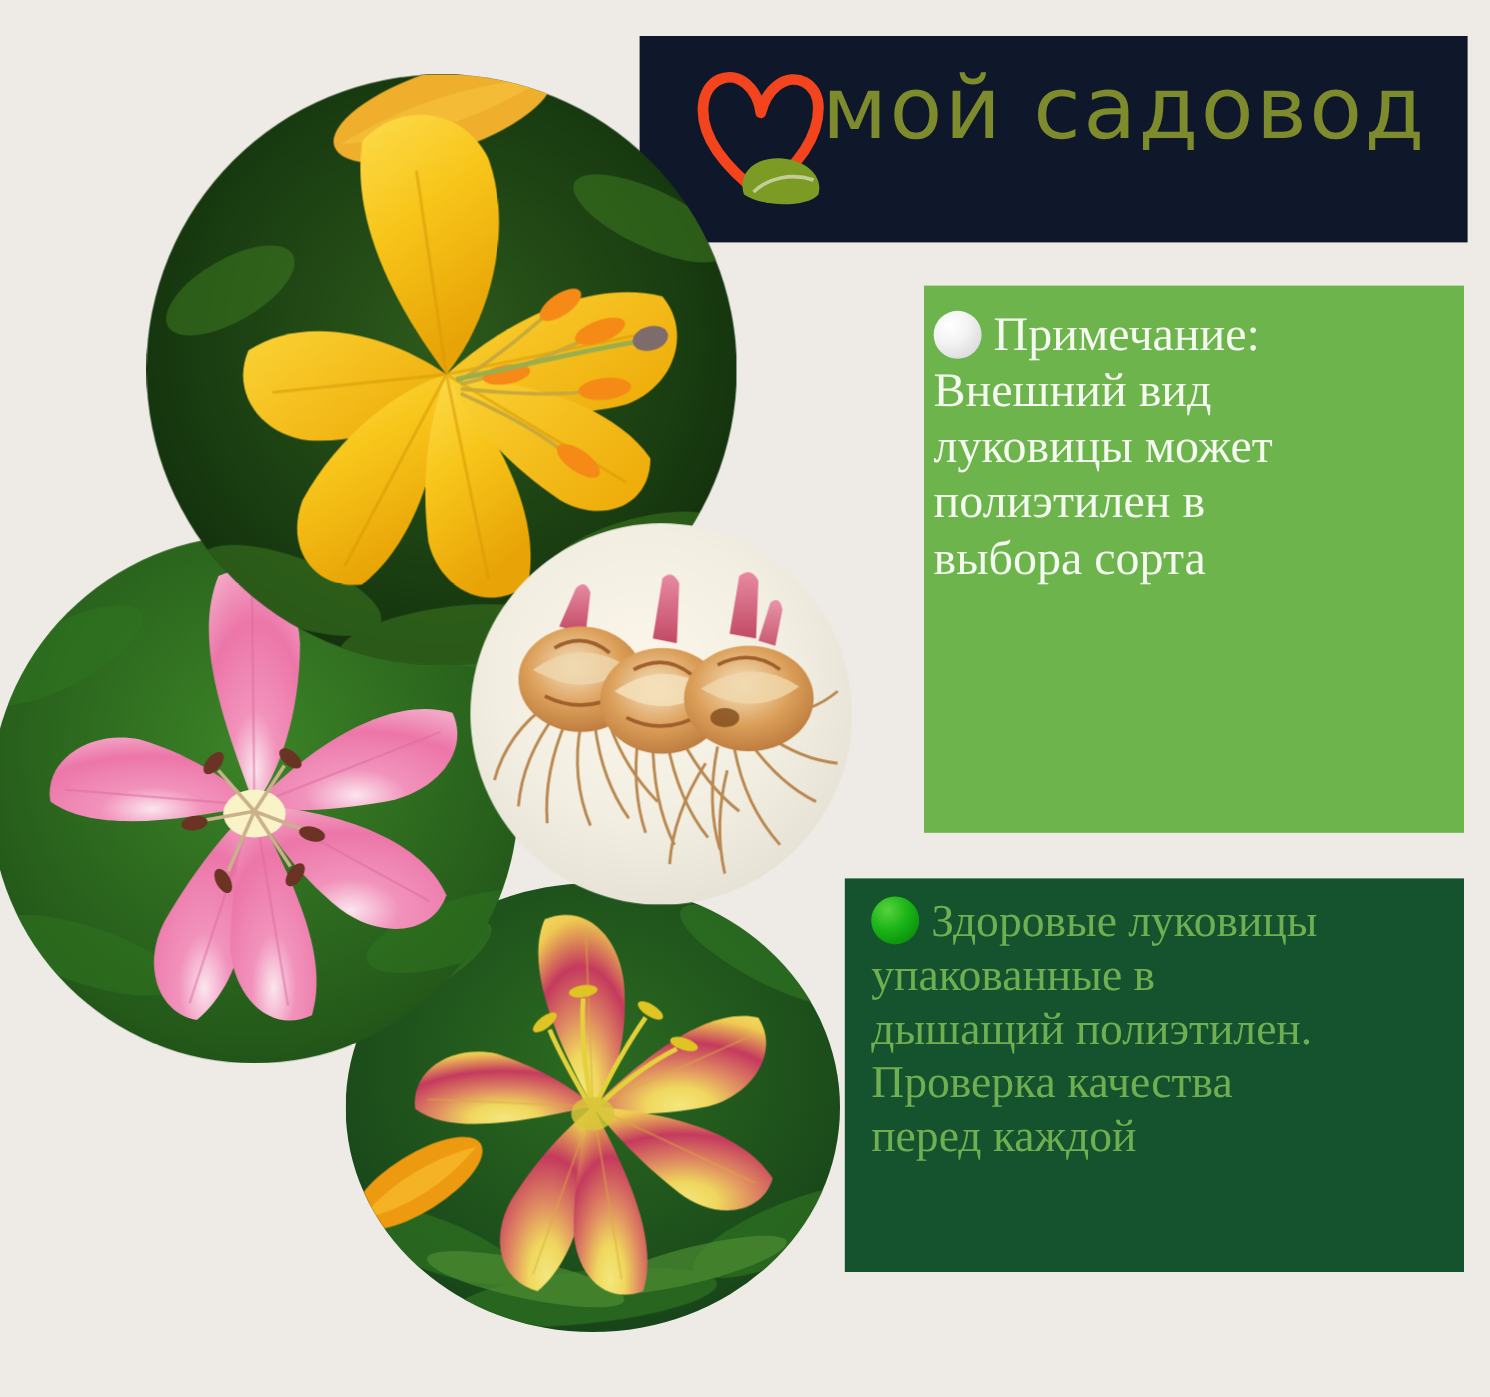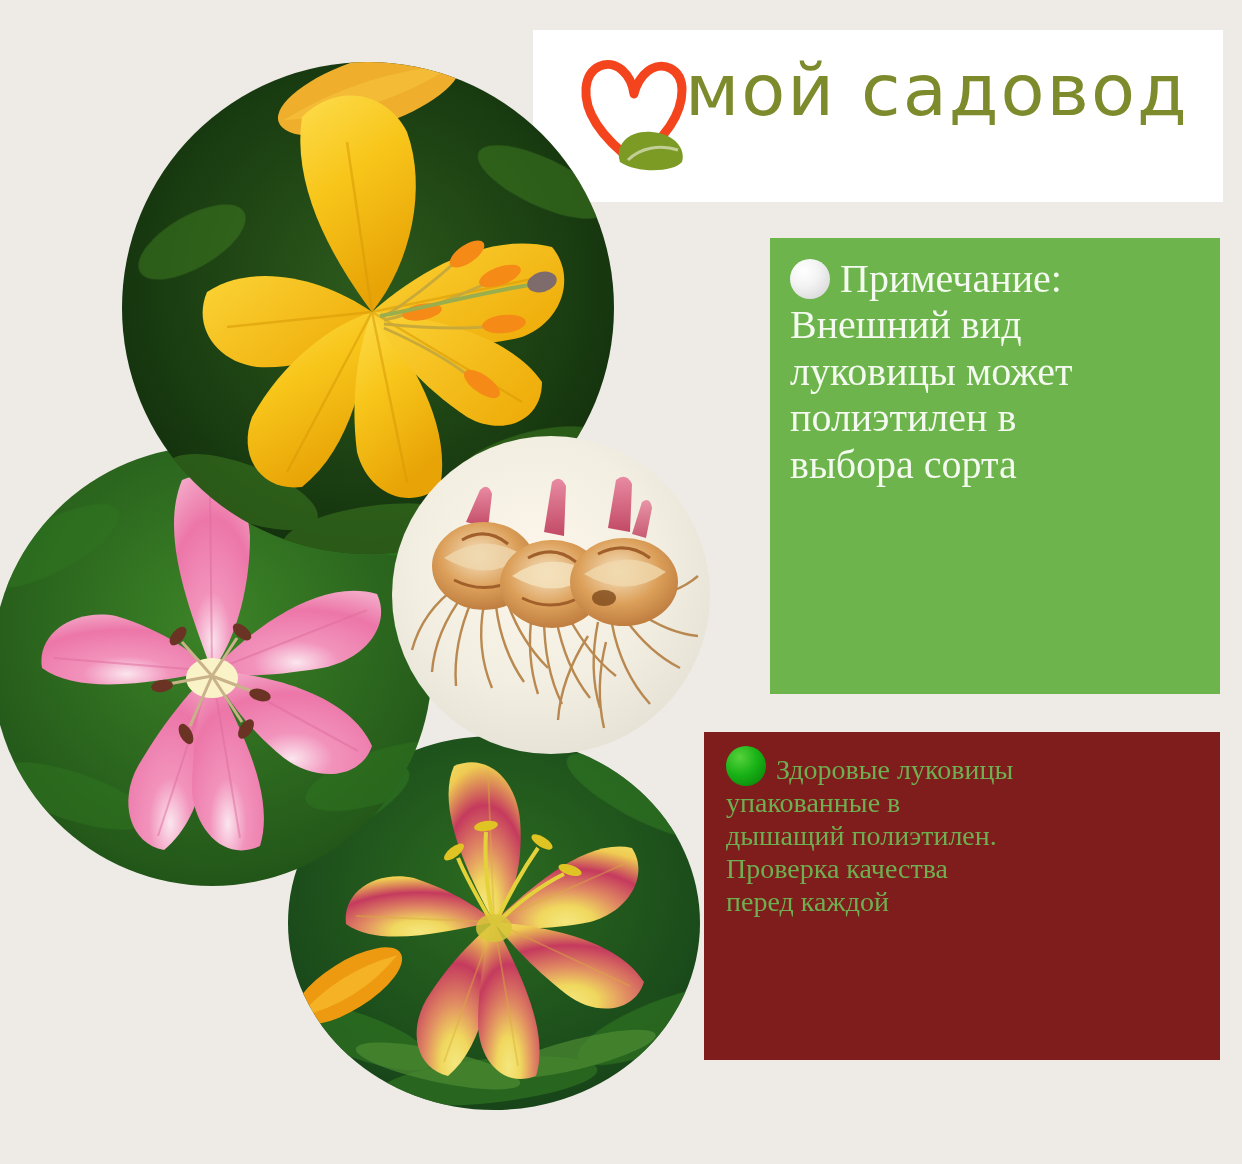--- a/index.html
+++ b/index.html
@@ -8,21 +8,21 @@
     background:#EEEBE6;
     font-family:"Liberation Serif", serif;
     overflow:hidden;
     position:relative;
   }
   .stage{position:absolute;inset:0;}
 
   
   .logo-panel{
     position:absolute;left:533px;top:30px;width:690px;height:172px;
-    background:#ffffff;
+    background:#0f172a;
     display:flex;align-items:center;
   }
   .logo-mark{
     position:absolute;left:45px;top:14px;width:112px;height:130px;
   }
   .logo-text{
     position:absolute;left:152px;top:18px;
     font-family:"DejaVu Sans", sans-serif;
     font-size:72px;letter-spacing:2px;
     color:#7D8B2D;
@@ -39,32 +39,32 @@
   .ph-bulbs{left:392px;top:436px;width:318px;height:318px;z-index:4;}
   .ph-red{left:288px;top:736px;width:412px;height:374px;z-index:1;}
 
   .photo svg{display:block;width:100%;height:100%;}
 
   
   .card{position:absolute;}
   .card-note{
     left:770px;top:238px;width:450px;height:456px;
     background:#6CB44B;
-    padding:18px 22px 10px 20px;
+    padding:18px 22px 10px 8px;
     box-sizing:border-box;
     color:#F4FAEF;
     font-size:40px;line-height:1.16;
   }
   .card-health{
     left:704px;top:732px;width:516px;height:328px;
-    background:#7f1d1d;
+    background:#14532d;
     padding:14px 22px 10px 22px;
     box-sizing:border-box;
     color:#6FAF52;
-    font-size:28px;line-height:1.18;
+    font-size:38px;line-height:1.18;
   }
   .bullet{
     display:inline-block;vertical-align:-7px;
     width:40px;height:40px;border-radius:50%;
     margin-right:10px;
   }
   .bullet-white{
     background:radial-gradient(circle at 34% 30%, #ffffff 0%, #f3f3f3 40%, #cfcfd2 100%);
   }
   .bullet-green{

